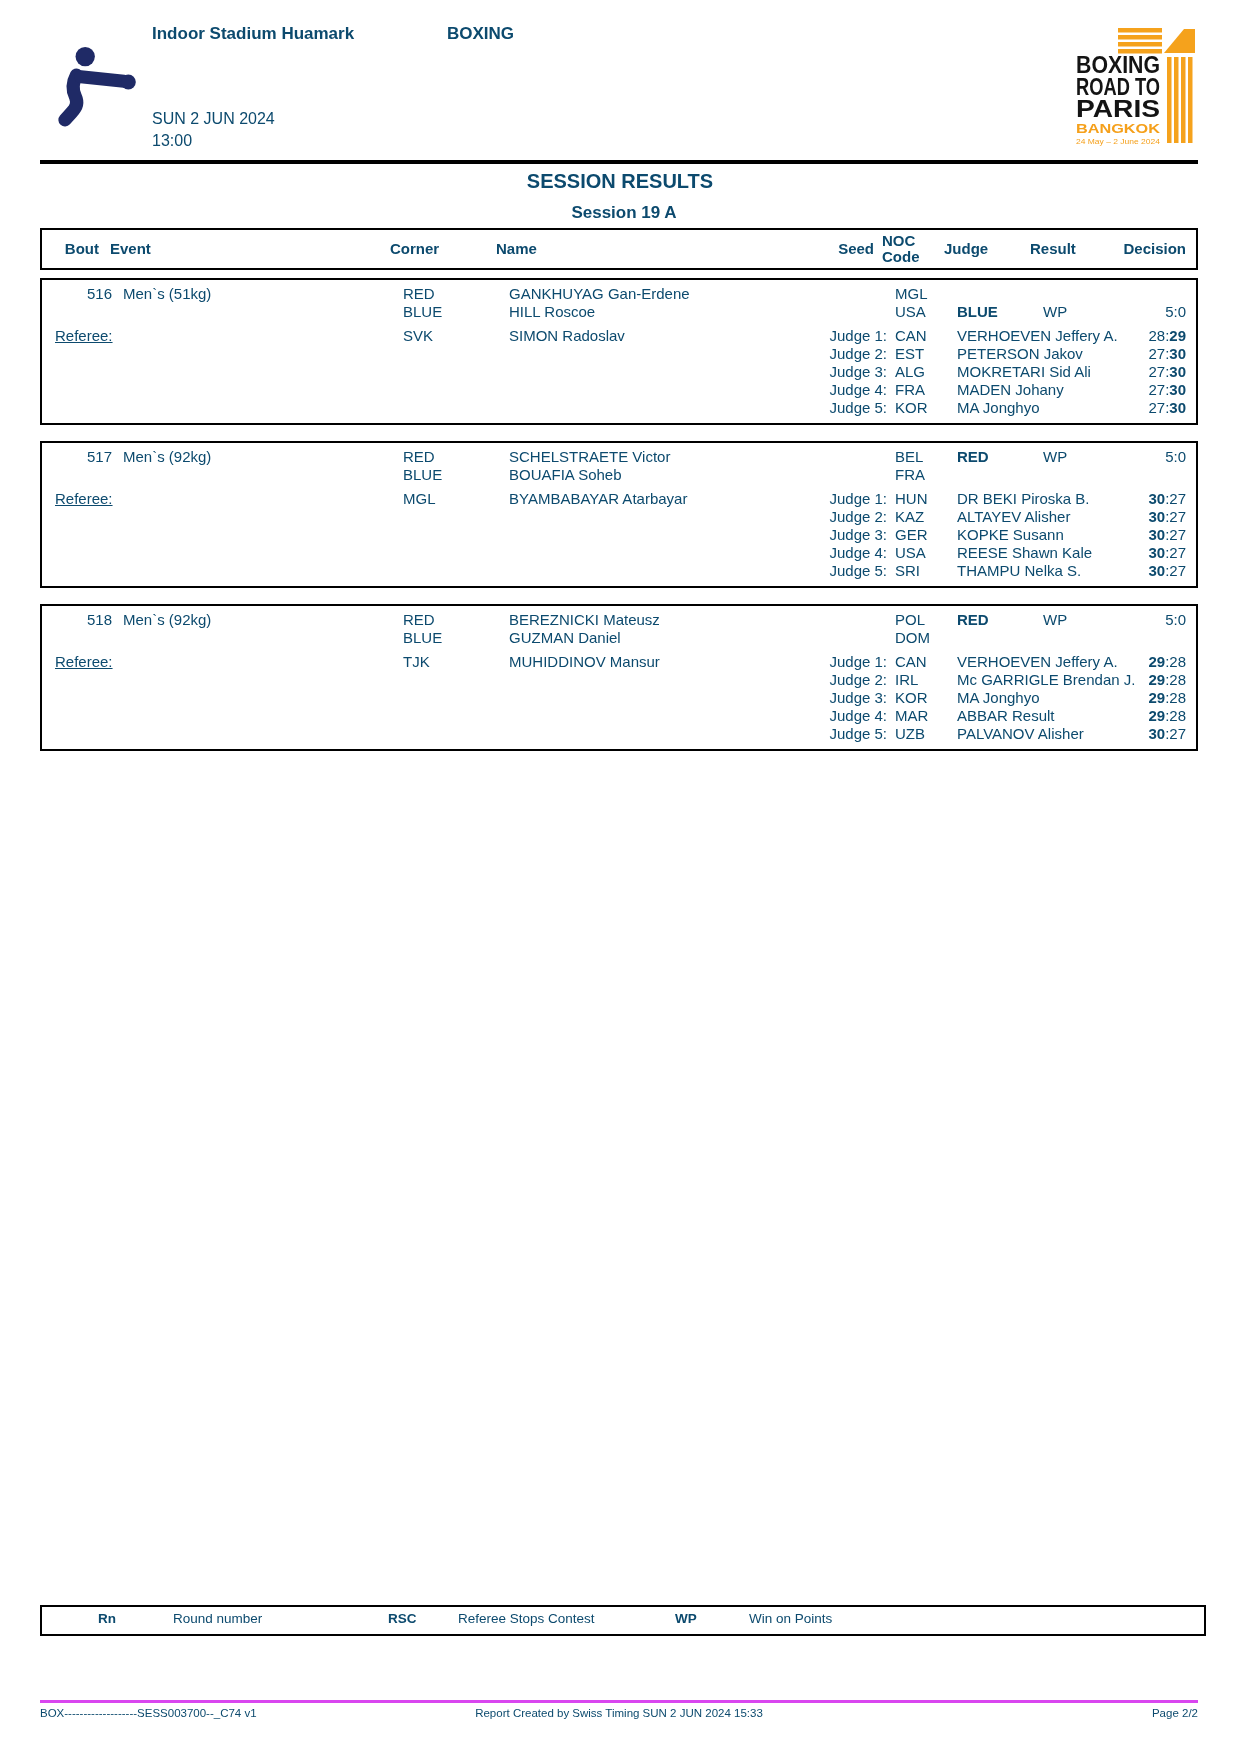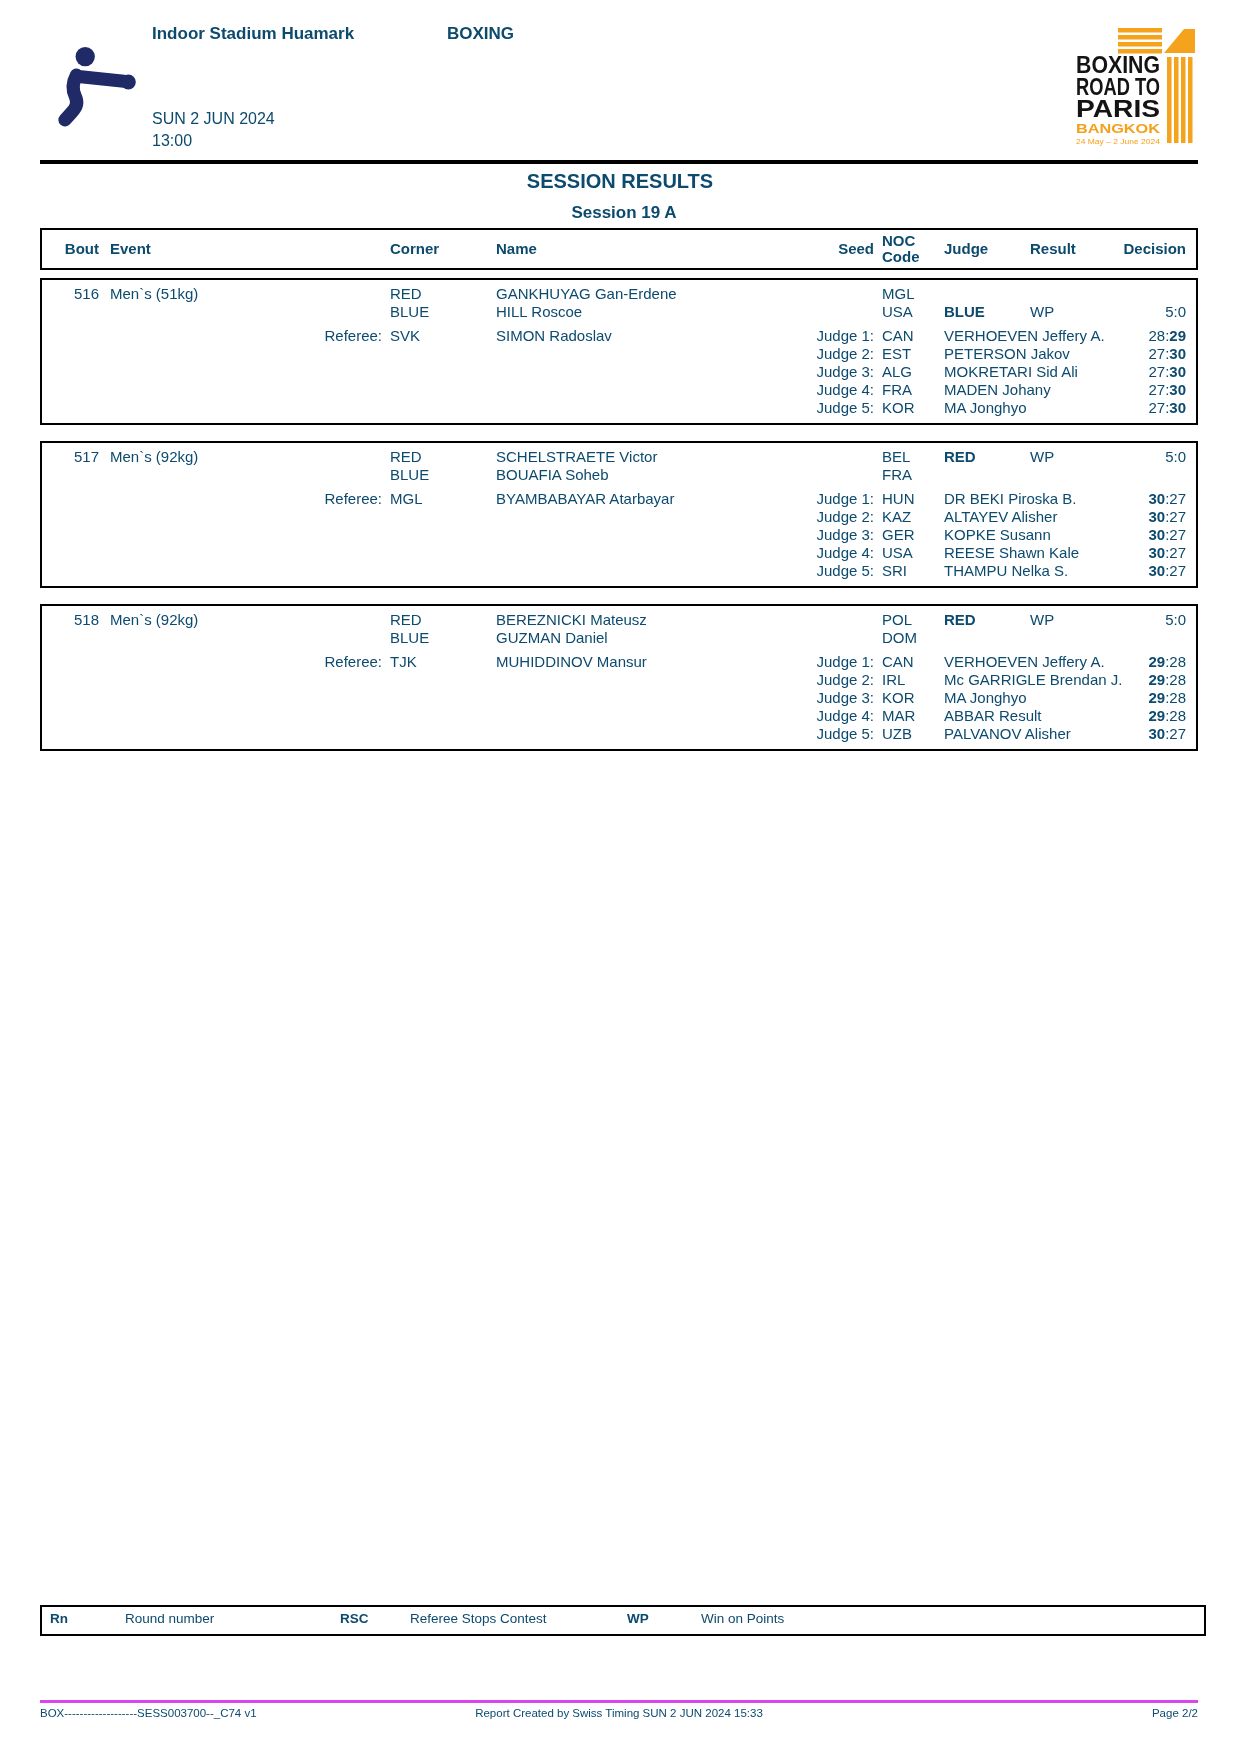--- a/index.html
+++ b/index.html
@@ -13,42 +13,42 @@
   .datetime{left:152px;top:108px;font-size:16px;line-height:22px;}
   .pictogram{left:50px;top:46px;}
   .logo{left:1034px;top:22px;}
   
   .rule-top{left:40px;top:160px;width:1158px;height:4px;background:#000;}
   .title{left:0;top:170px;width:100%;text-align:center;font-size:20px;font-weight:bold;}
   .subtitle{left:4px;top:203px;width:100%;text-align:center;font-size:17px;font-weight:bold;}
   
   .tables{left:40px;top:228px;width:1158px;}
   .thead-box{border:2px solid #000;margin-bottom:8px;padding:2px 0;}
-  .bout-box{border:2px solid #000;padding:5px 0 6px 0;margin-bottom:16px;}
+  .bout-box{border:2px solid #000;padding:5px 0 6px 13px;margin-bottom:16px;}
   .grid-row{display:grid;grid-template-columns:60px 288px 106px 246px 140px 62px 86px 86px 1fr;
             height:18px;line-height:18px;font-size:15px;white-space:nowrap;}
   .hdr-row{height:34px;align-items:center;line-height:16px;font-weight:bold;}
   .cell{white-space:nowrap;}
   .gc1{grid-column:1;text-align:right;padding-right:3px;}
   .gc2{grid-column:2;padding-left:8px;}
   .gc3{grid-column:3;}
   .gc4{grid-column:4;}
   .gc5{grid-column:5;text-align:right;padding-right:8px;}
   .gc6{grid-column:6;}
   .gc7{grid-column:7;}
   .gc8{grid-column:8;}
   .gc9{grid-column:9;text-align:right;padding-right:10px;}
-  .gc12{grid-column:1/3;text-align:right;padding-right:8px;}
+  .gc12{grid-column:1/3;padding-right:8px;text-decoration:underline;}
   .gc78{grid-column:7/9;}
   .spacer{height:6px;}
   
   .legend-box{left:40px;top:1605px;width:1154px;border:2px solid #000;padding:3px 0 6px 8px;}
   .legend-title{font-size:13px;font-weight:bold;line-height:16px;}
   .legend-row{display:grid;grid-template-columns:75px 215px 70px 217px 74px 1fr;
-              font-size:13.5px;line-height:18px;white-space:nowrap;}
+              font-size:13.5px;line-height:18px;white-space:nowrap;margin-left:48px;}
   
   .footer{left:40px;top:1700px;width:1158px;border-top:3px solid #d946ef;padding-top:4px;
           display:flex;font-size:11.5px;}
   .footer .fl{flex:1;text-align:left;}
   .footer .fc{flex:2;text-align:center;}
   .footer .fr{flex:1;text-align:right;}
 </style>
 </head>
 <body>
 

